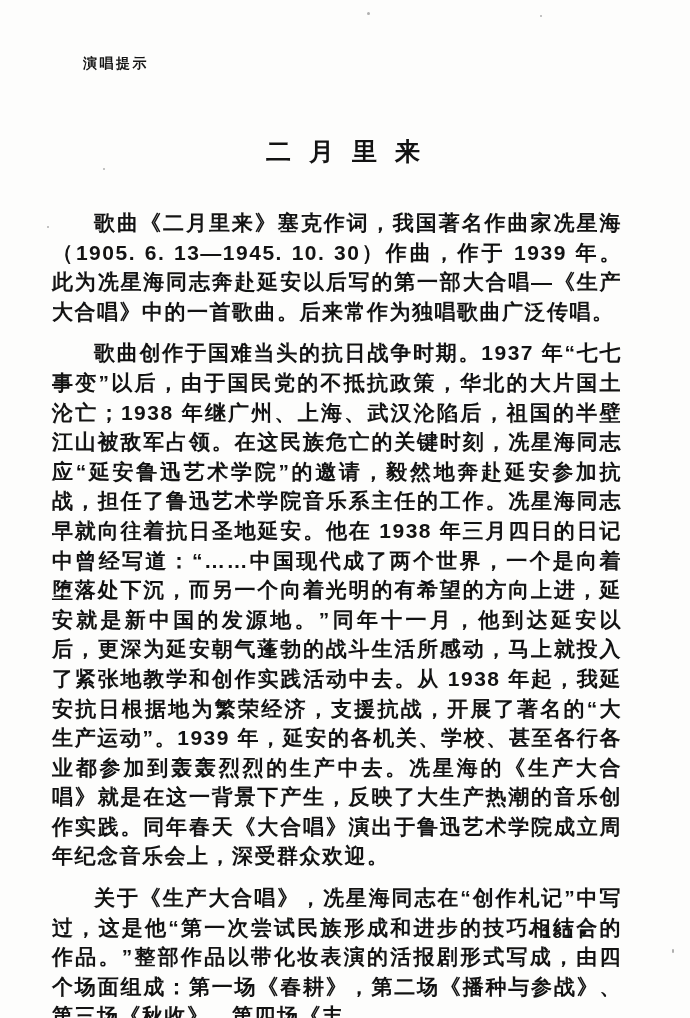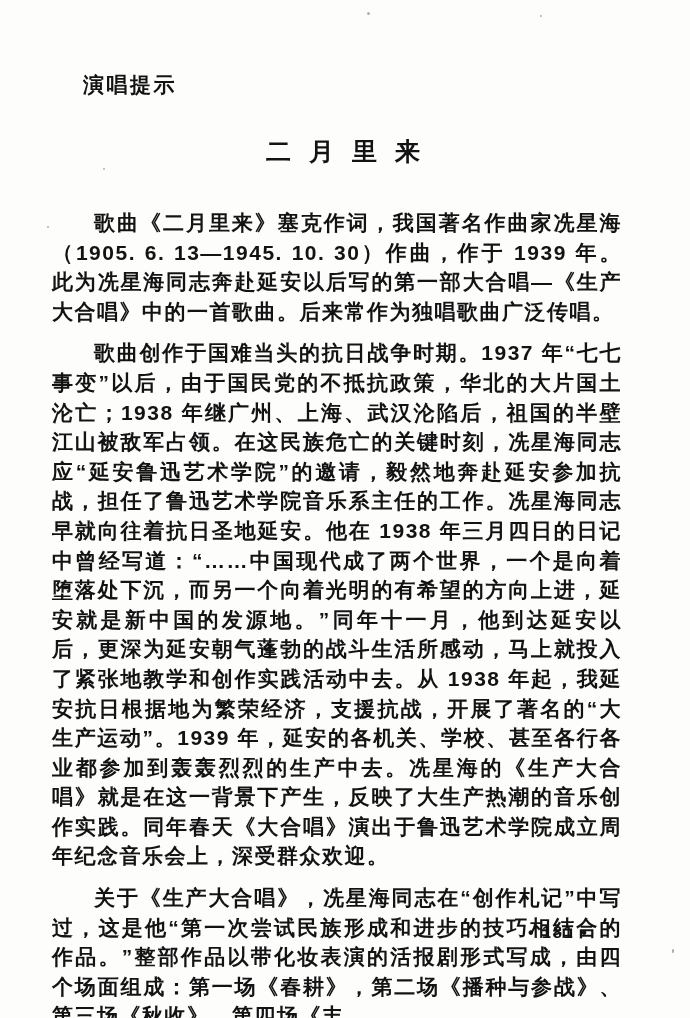--- a/index.html
+++ b/index.html
@@ -15,22 +15,22 @@
     font-family: "Liberation Sans", "DejaVu Sans", sans-serif;
     overflow: hidden;
   }
   .page {
     position: absolute;
     inset: 0;
   }
   .kicker {
     position: absolute;
     left: 83px;
-    top: 71px;
-    font-size: 21px;
+    top: 55px;
+    font-size: 14px;
     font-weight: 700;
     letter-spacing: 2.5px;
     white-space: nowrap;
   }
   .title {
     position: absolute;
     left: 40px;
     top: 127px;
     width: 594px;
     margin: 8px;

